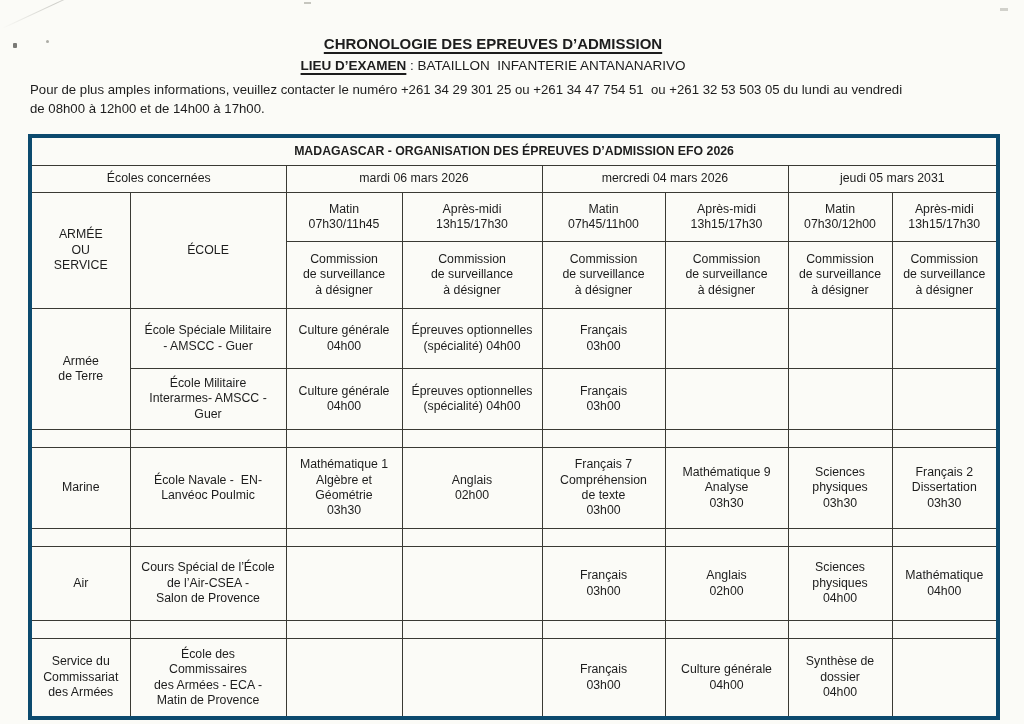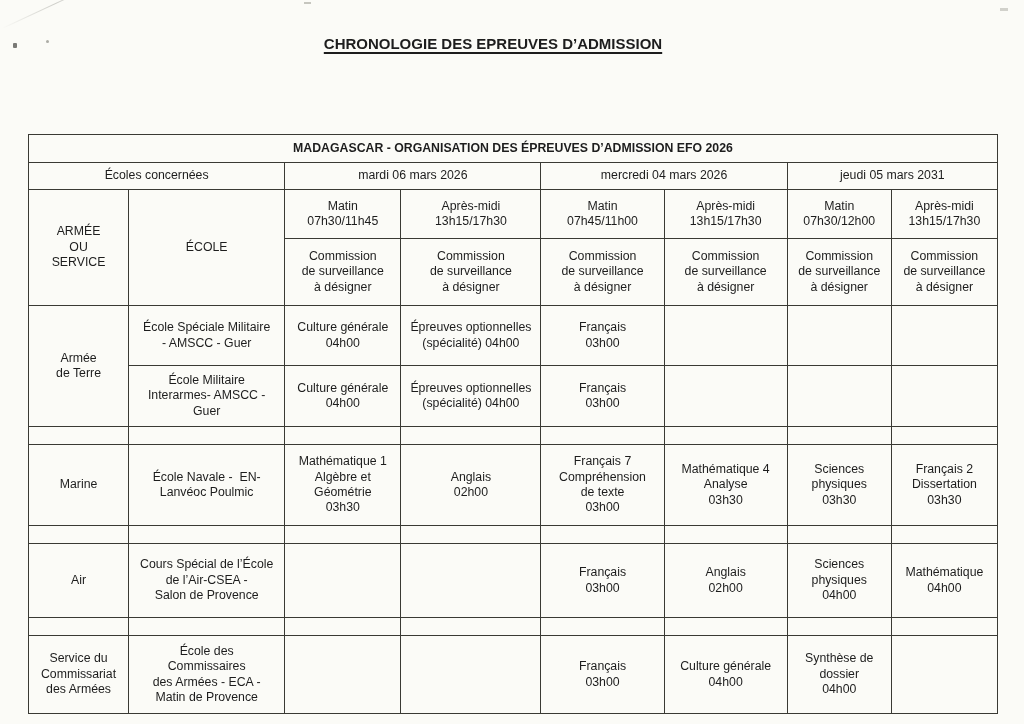--- a/index.html
+++ b/index.html
@@ -23,21 +23,21 @@
     font-size:13.5px;line-height:15px;white-space:pre;
   }
   .h2 .lbl{font-weight:bold;}
   .contact{
     position:absolute;top:81px;left:30px;width:978px;
     font-size:13.2px;line-height:18.5px;white-space:pre-wrap;
   }
   table.adm{
     position:absolute;left:28px;top:134px;width:970px;
     border-collapse:collapse;table-layout:fixed;
-    border:1px solid #0c4a6e;
+    border:4px solid #0c4a6e;
   }
   table.adm td{
     border:1px solid #3a3a34;
     text-align:center;vertical-align:middle;
     font-size:12.3px;line-height:1.25;
     padding:2px 2px;white-space:pre-wrap;word-wrap:break-word;
     background:transparent;color:#1d1d1d;
   }
   td.b{font-weight:normal;font-size:12.8px;}
   td.tt{font-weight:bold;font-size:13.2px;}
@@ -69,21 +69,24 @@
 <div class="page">
 
   <div class="crease"></div>
   <div class="sp1"></div>
   <div class="sp2"></div>
   <div class="sp3"></div>
   <div class="sp4"></div>
 
   <div class="h1"><span class="ul">CHRONOLOGIE DES EPREUVES D’ADMISSION</span></div>
 
-
+  <div class="h2"><span class="lbl ul">LIEU D’EXAMEN</span><span> : BATAILLON  INFANTERIE ANTANANARIVO</span></div>
+
+  <div class="contact">Pour de plus amples informations, veuillez contacter le numéro +261 34 29 301 25 ou +261 34 47 754 51  ou +261 32 53 503 05 du lundi au vendredi
+de 08h00 à 12h00 et de 14h00 à 17h00.</div>
 
   <table class="adm">
     <colgroup>
       <col style="width:100px">
         <col style="width:156px">
       <col style="width:116px">
         <col style="width:140px">
       <col style="width:123px">
         <col style="width:123px">
       <col style="width:104px">
@@ -191,21 +194,21 @@
       <td>Mathématique 1
 Algèbre et
 Géométrie
 03h30</td>
       <td>Anglais
 02h00</td>
       <td>Français 7
 Compréhension
 de texte
 03h00</td>
-      <td>Mathématique 4
+      <td>Mathématique 9
 Analyse
 03h30</td>
       <td>Sciences
 physiques
 03h30</td>
       <td>Français 2
 Dissertation
 03h30</td>
     </tr>
 

